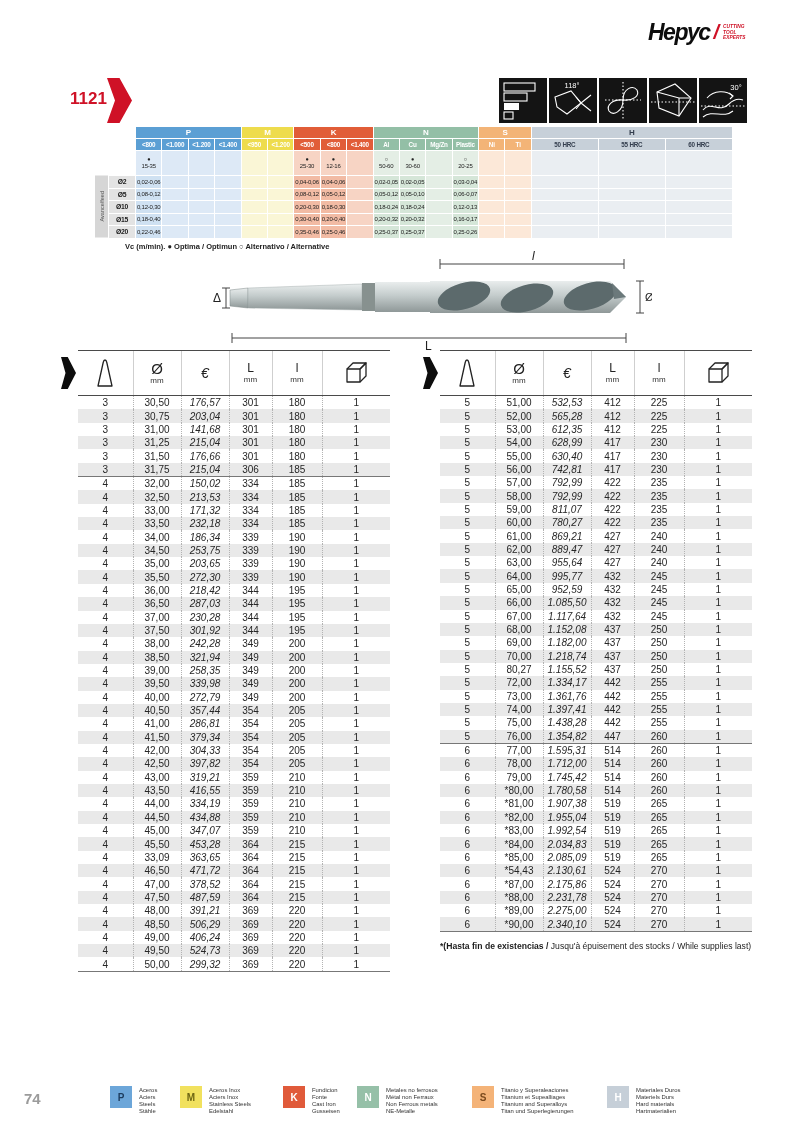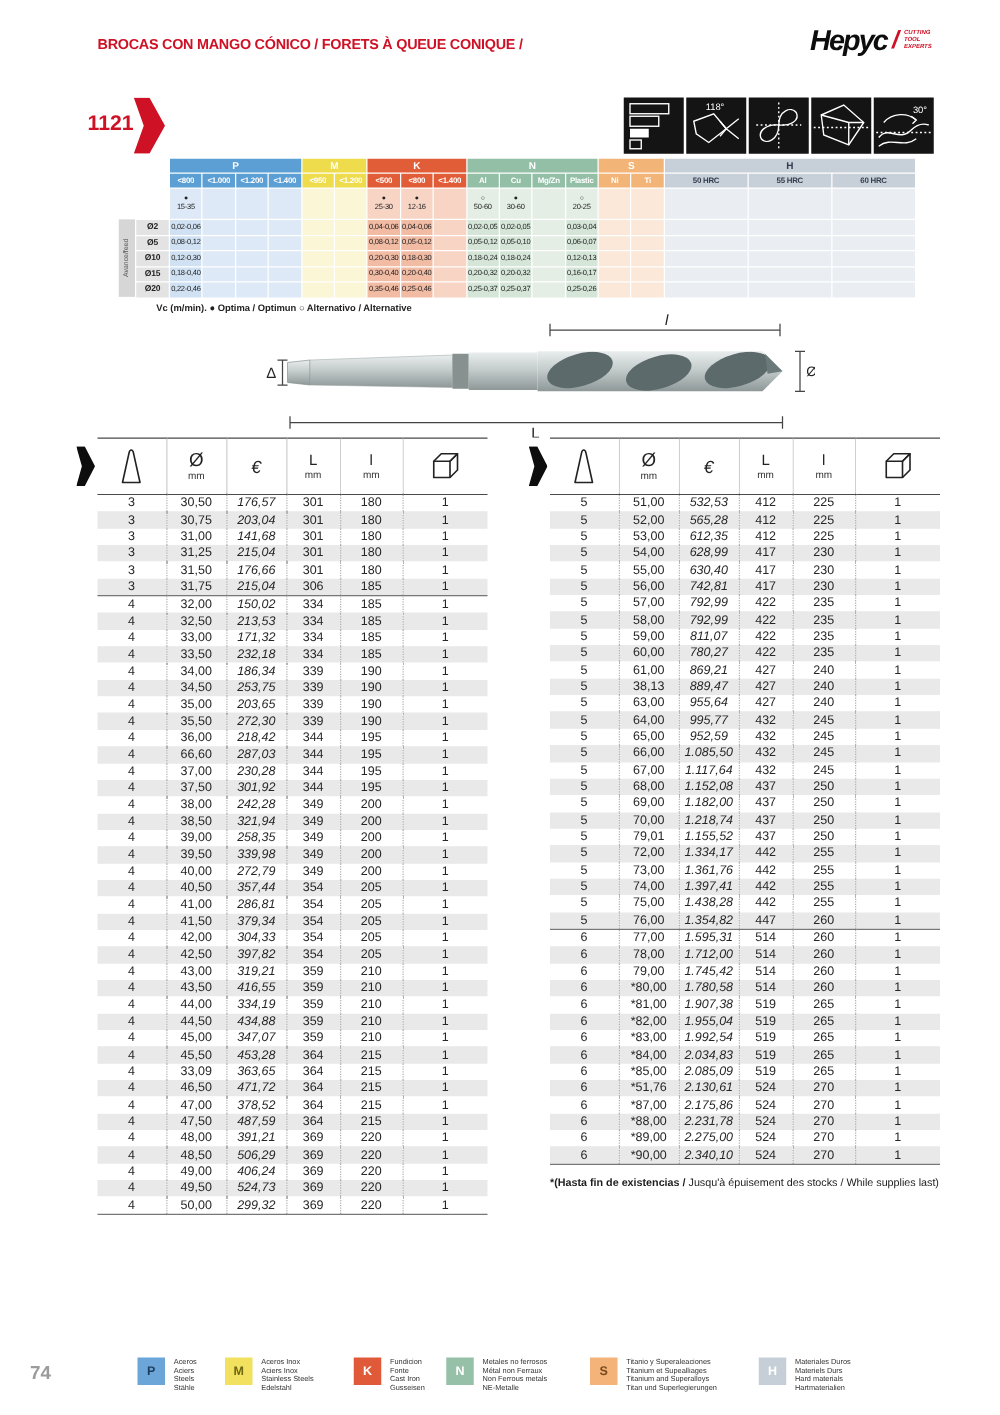--- a/index.html
+++ b/index.html
@@ -70,21 +70,20 @@
            font-weight:700;font-size:10px;}
   .mat-lines{font-size:5.9px;line-height:7px;color:#333;padding-top:1px;}
   .pagenum{position:absolute;left:24px;top:1090px;font-size:15px;font-weight:700;color:#9b9b9b;}
 </style>
 </head>
 <body>
 
 <div class="page">
 
   <div class="title">
-    <div>BROCAS CON MANGO CÓNICO / FORETS À QUEUE CONIQUE /</div>
   </div>
   <div class="logo">
     <span class="logo-text">Hepyc</span>
     <span class="logo-slash">/</span>
     <span class="logo-tag">
       <div>CUTTING</div>
       <div>TOOL</div>
       <div>EXPERTS</div>
     </span>
   </div>
@@ -496,21 +495,21 @@
         <tr>
           <td>4</td>
           <td>36,00</td>
           <td>218,42</td>
           <td>344</td>
           <td>195</td>
           <td>1</td>
         </tr>
         <tr>
           <td>4</td>
-          <td>66,60</td>
+          <td>36,50</td>
           <td>287,03</td>
           <td>344</td>
           <td>195</td>
           <td>1</td>
         </tr>
         <tr>
           <td>4</td>
           <td>37,00</td>
           <td>230,28</td>
           <td>344</td>
@@ -853,21 +852,21 @@
         <tr>
           <td>5</td>
           <td>61,00</td>
           <td>869,21</td>
           <td>427</td>
           <td>240</td>
           <td>1</td>
         </tr>
         <tr>
           <td>5</td>
-          <td>38,13</td>
+          <td>62,00</td>
           <td>889,47</td>
           <td>427</td>
           <td>240</td>
           <td>1</td>
         </tr>
         <tr>
           <td>5</td>
           <td>63,00</td>
           <td>955,64</td>
           <td>427</td>
@@ -925,21 +924,21 @@
         <tr>
           <td>5</td>
           <td>70,00</td>
           <td>1.218,74</td>
           <td>437</td>
           <td>250</td>
           <td>1</td>
         </tr>
         <tr>
           <td>5</td>
-          <td>79,01</td>
+          <td>80,27</td>
           <td>1.155,52</td>
           <td>437</td>
           <td>250</td>
           <td>1</td>
         </tr>
         <tr>
           <td>5</td>
           <td>72,00</td>
           <td>1.334,17</td>
           <td>442</td>
@@ -1045,21 +1044,21 @@
         <tr>
           <td>6</td>
           <td>*85,00</td>
           <td>2.085,09</td>
           <td>519</td>
           <td>265</td>
           <td>1</td>
         </tr>
         <tr>
           <td>6</td>
-          <td>*51,76</td>
+          <td>*54,43</td>
           <td>2.130,61</td>
           <td>524</td>
           <td>270</td>
           <td>1</td>
         </tr>
         <tr>
           <td>6</td>
           <td>*87,00</td>
           <td>2.175,86</td>
           <td>524</td>

